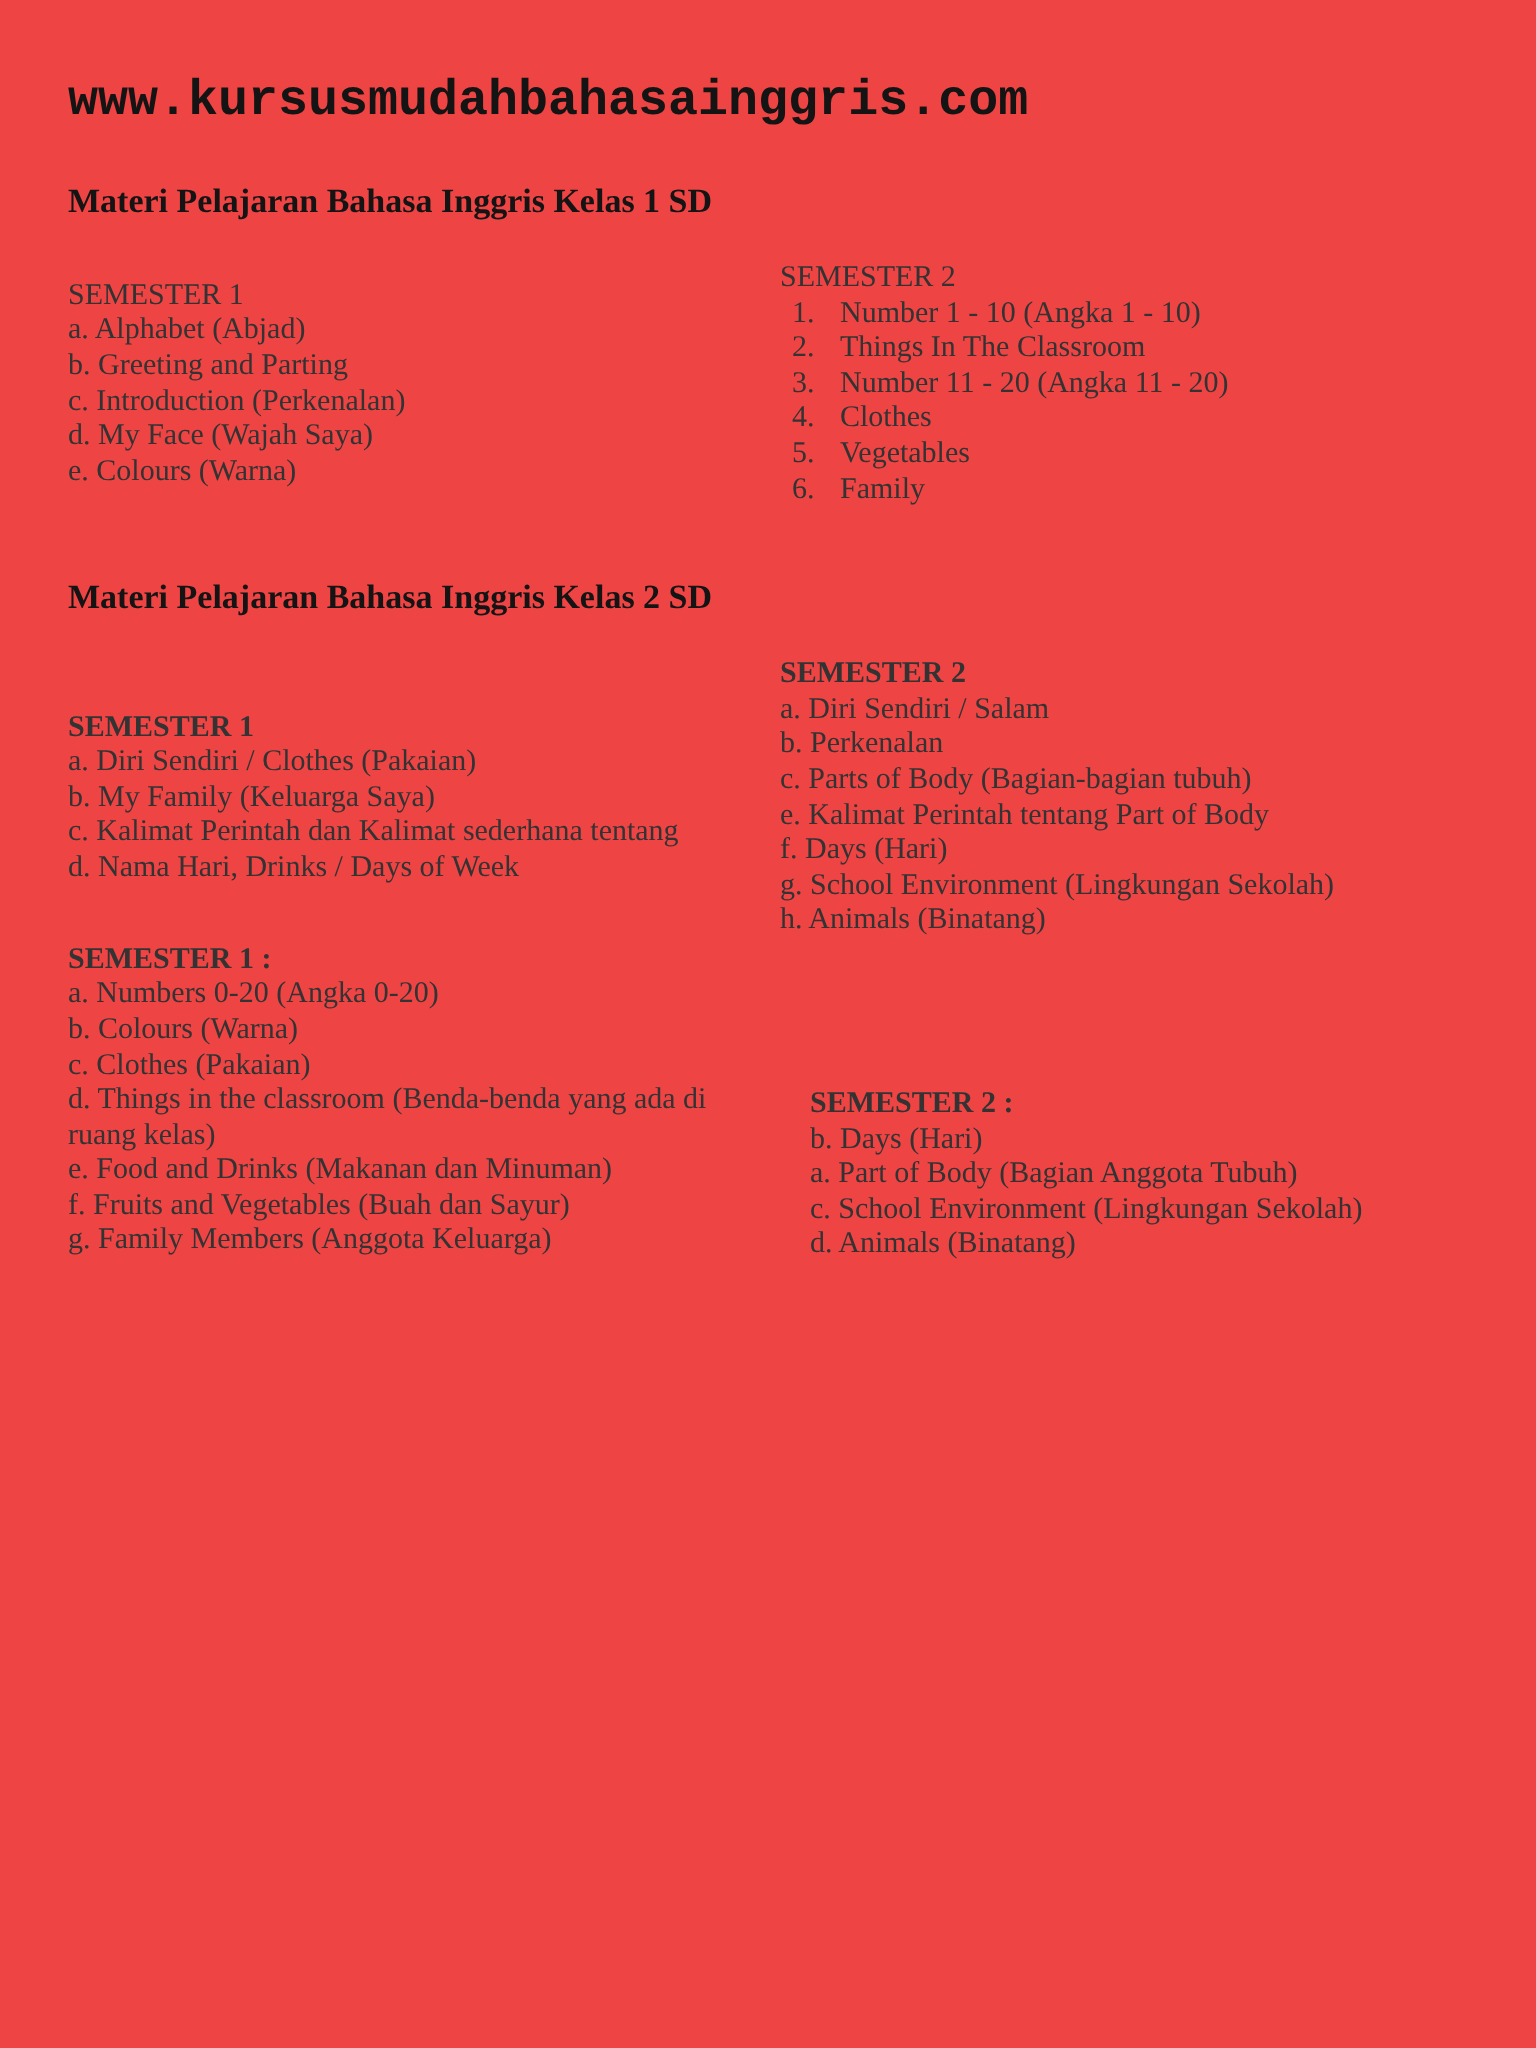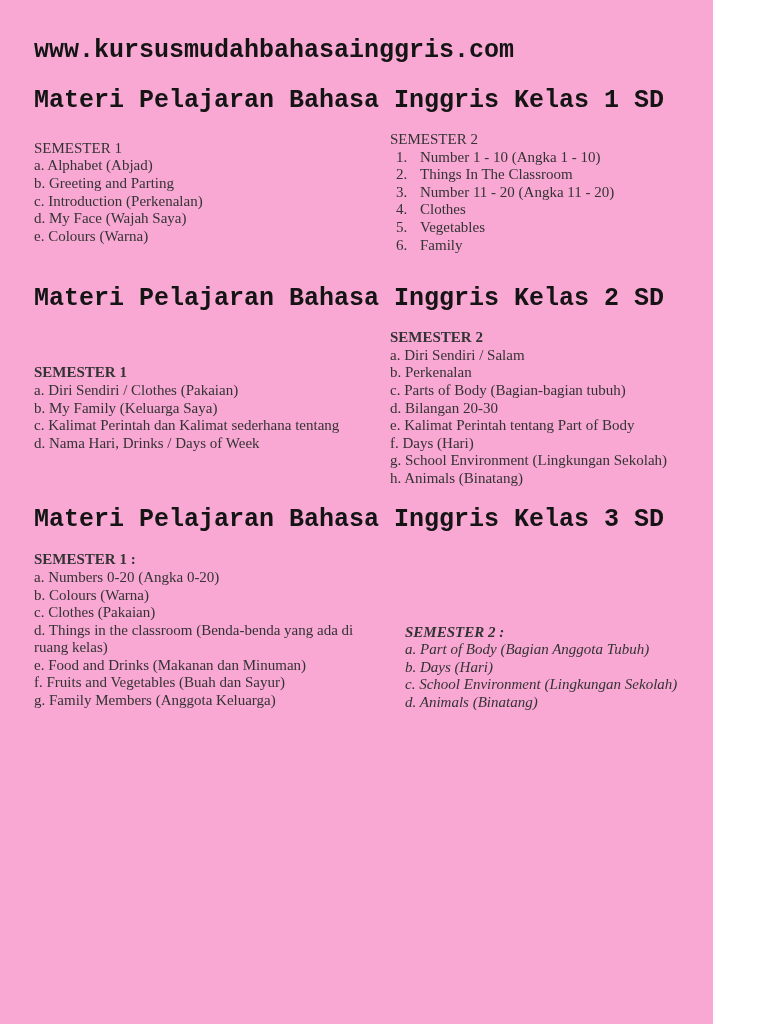--- a/index.html
+++ b/index.html
@@ -1,51 +1,51 @@
 <!DOCTYPE html>
 <html><head>
 <meta charset="utf-8">
 <style>
   html, body { margin: 0; padding: 0; background: #ffffff; }
   body { width: 768px; height: 1024px; overflow: hidden; }
   .page {
     position: relative;
-    width: 713px; height: 1024px;
+    width: 768px; height: 1024px;
     box-sizing: border-box;
     padding: 38px 24px 0 34px;
-    background: #f9a8d4;
+    background: #ef4444;
     font-family: "Liberation Serif", serif;
     color: #333333;
   }
   .url-header {
     margin: 0 0 24px 0;
     font-family: "Liberation Mono", monospace;
     font-weight: 700;
     font-size: 25px;
     line-height: 25px;
     color: #141414;
     white-space: nowrap;
   }
   .section { margin: 0; }
   .section-title {
     margin: 0 0 17px 0;
-    font-family: Liberation Mono, monospace;
+    font-family: Liberation Serif, serif;
     font-weight: 700;
-    font-size: 25px;
+    font-size: 17px;
     line-height: 27px;
     color: #141414;
     white-space: nowrap;
   }
   .sec-2 .section-title { margin-top: 31px; }
   .sec-3 .section-title { margin-top: 18px; }
   .cols { display: flex; align-items: center; }
   .col { font-size: 15px; line-height: 17.6px; }
   .col-left { width: 356px; flex: none; }
   .col-right { flex: 1; min-width: 0; }
-  .sec-3 .col-right { margin-top: 74px; padding-left: 15px; font-style: italic; }
+  .sec-3 .col-right { margin-top: 74px; padding-left: 15px; }
   .col-header { margin: 0; font-weight: 400; }
   .col-header.bold { font-weight: 700; }
   .item-line { margin: 0; }
   .line { white-space: nowrap; }
   .num-item { display: flex; }
   .num-m { flex: none; margin-left: 6px; width: 24px; }
   .num-text { flex: 1; min-width: 0; }
 </style>
 </head>
 <body>
@@ -113,45 +113,43 @@
             <p class="item-line line">a. Diri Sendiri / Clothes (Pakaian)</p>
             <p class="item-line line">b. My Family (Keluarga Saya)</p>
             <p class="item-line line">c. Kalimat Perintah dan Kalimat sederhana tentang</p>
             <p class="item-line line">d. Nama Hari, Drinks / Days of Week</p>
           </div>
           <div class="col col-right">
             <p class="col-header bold">SEMESTER 2</p>
             <p class="item-line line">a. Diri Sendiri / Salam</p>
             <p class="item-line line">b. Perkenalan</p>
             <p class="item-line line">c. Parts of Body (Bagian-bagian tubuh)</p>
-            <p class="item-line line">d. Bilangan 20-30</p>
             <p class="item-line line">e. Kalimat Perintah tentang Part of Body</p>
             <p class="item-line line">f. Days (Hari)</p>
             <p class="item-line line">g. School Environment (Lingkungan Sekolah)</p>
             <p class="item-line line">h. Animals (Binatang)</p>
           </div>
         </div>
       </section>
       <section class="section sec-3">
-        <h2 class="section-title">Materi Pelajaran Bahasa Inggris Kelas 3 SD</h2>
         <div class="cols">
           <div class="col col-left">
             <p class="col-header bold">SEMESTER 1 :</p>
             <p class="item-line line">a. Numbers 0-20 (Angka 0-20)</p>
             <p class="item-line line">b. Colours (Warna)</p>
             <p class="item-line line">c. Clothes (Pakaian)</p>
             <p class="item-line line">d. Things in the classroom (Benda-benda yang ada di</p>
             <p class="item-line line">ruang kelas)</p>
             <p class="item-line line">e. Food and Drinks (Makanan dan Minuman)</p>
             <p class="item-line line">f. Fruits and Vegetables (Buah dan Sayur)</p>
             <p class="item-line line">g. Family Members (Anggota Keluarga)</p>
           </div>
           <div class="col col-right">
             <p class="col-header bold">SEMESTER 2 :</p>
+            <p class="item-line line">b. Days (Hari)</p>
             <p class="item-line line">a. Part of Body (Bagian Anggota Tubuh)</p>
-            <p class="item-line line">b. Days (Hari)</p>
             <p class="item-line line">c. School Environment (Lingkungan Sekolah)</p>
             <p class="item-line line">d. Animals (Binatang)</p>
           </div>
         </div>
       </section>
     </div>
 </div>
 
 </body></html>

